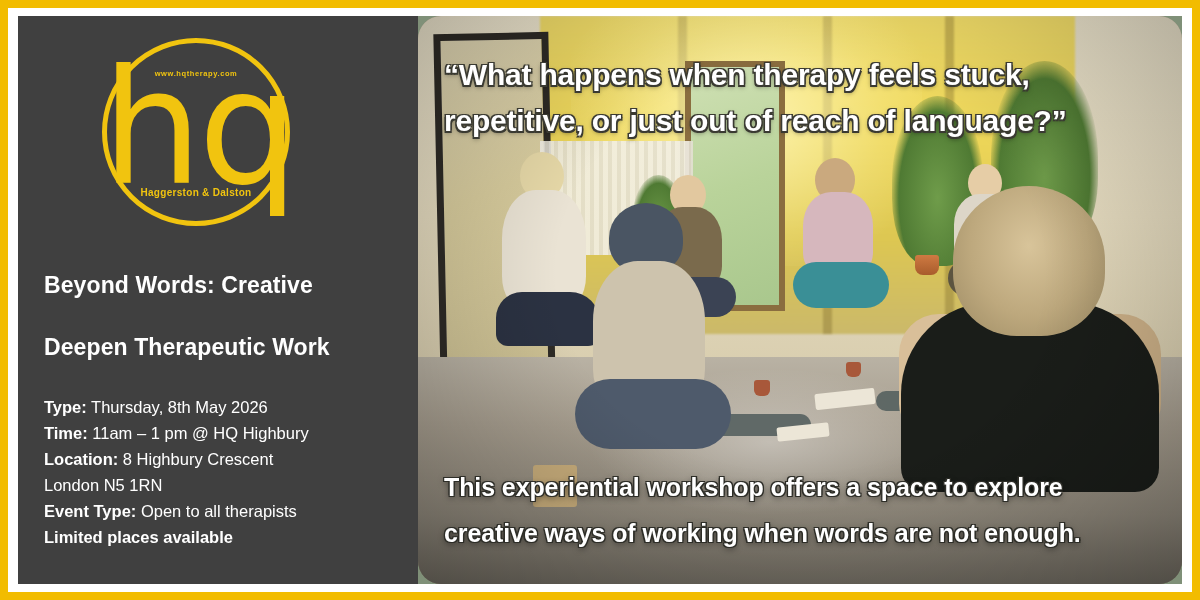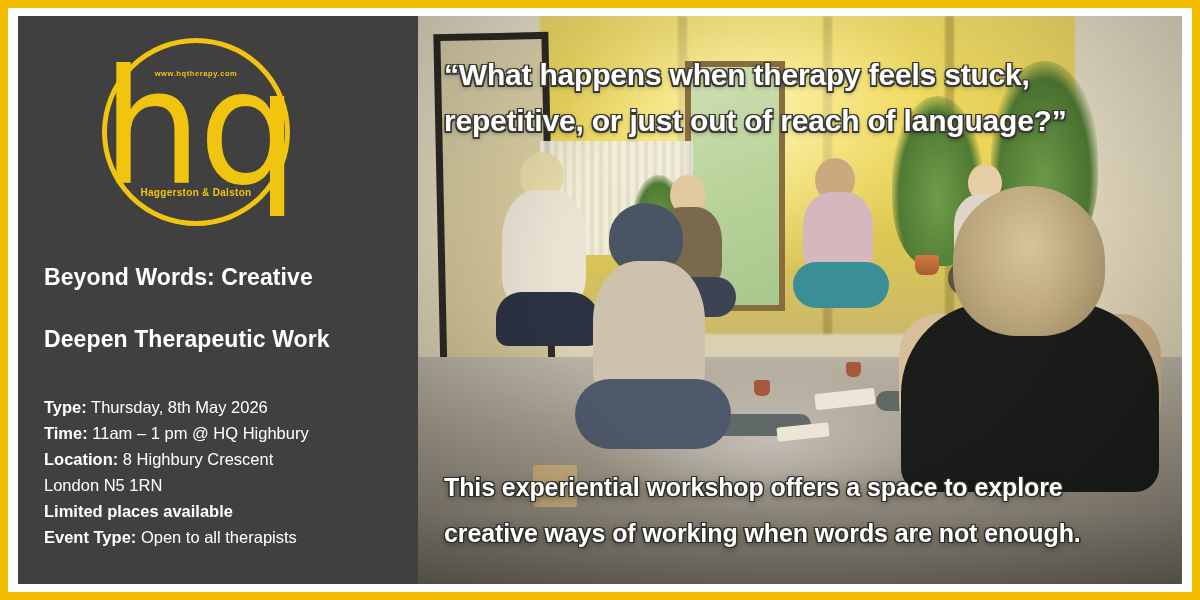--- a/index.html
+++ b/index.html
@@ -92,21 +92,21 @@
     font-size: 10px;
     font-weight: bold;
     letter-spacing: 0.3px;
     color: #F1C40F;
   }
 
   .event-title {
     position: absolute;
     left: 26px;
     right: 10px;
-    top: 246px;
+    top: 254px;
     color: #ffffff;
     font-size: 23px;
     line-height: 31px;
     font-weight: bold;
     letter-spacing: 0.1px;
   }
 
   .details {
     position: absolute;
     left: 26px;
@@ -118,20 +118,21 @@
   }
   .details .row { white-space: nowrap; }
   .details b { font-weight: bold; }
 
   
   .photo {
     position: relative;
     flex: 1 1 auto;
     overflow: hidden;
     background: #6d6453;
+    border-radius: 23px;
   }
 
   .scene { position: absolute; inset: 0; overflow: hidden; }
 
   
   .wall {
     position: absolute; left: 0; top: 0; right: 0; height: 64%;
     background: linear-gradient(180deg,#efe7cf 0%, #e6dcc0 55%, #d8cdae 100%);
   }
   
@@ -309,25 +310,25 @@
         <div class="row">
           <b>Time:</b>
           <span>11am – 1 pm @ HQ Highbury</span>
         </div>
         <div class="row">
           <b>Location:</b>
           <span>8 Highbury Crescent</span>
         </div>
         <div class="row">London N5 1RN</div>
         <div class="row">
-          <b>Limited places available</b>
-        </div>
-        <div class="row">
           <b>Event Type:</b>
           <span>Open to all therapists</span>
+        </div>
+        <div class="row">
+          <b>Limited places available</b>
         </div>
       </div>
     </div>
 
     <div class="photo">
       <div class="scene">
         <div class="wall"></div>
         <div class="window-band"></div>
         <div class="window-mullion" style="left:34%"></div>
         <div class="window-mullion" style="left:53%"></div>

